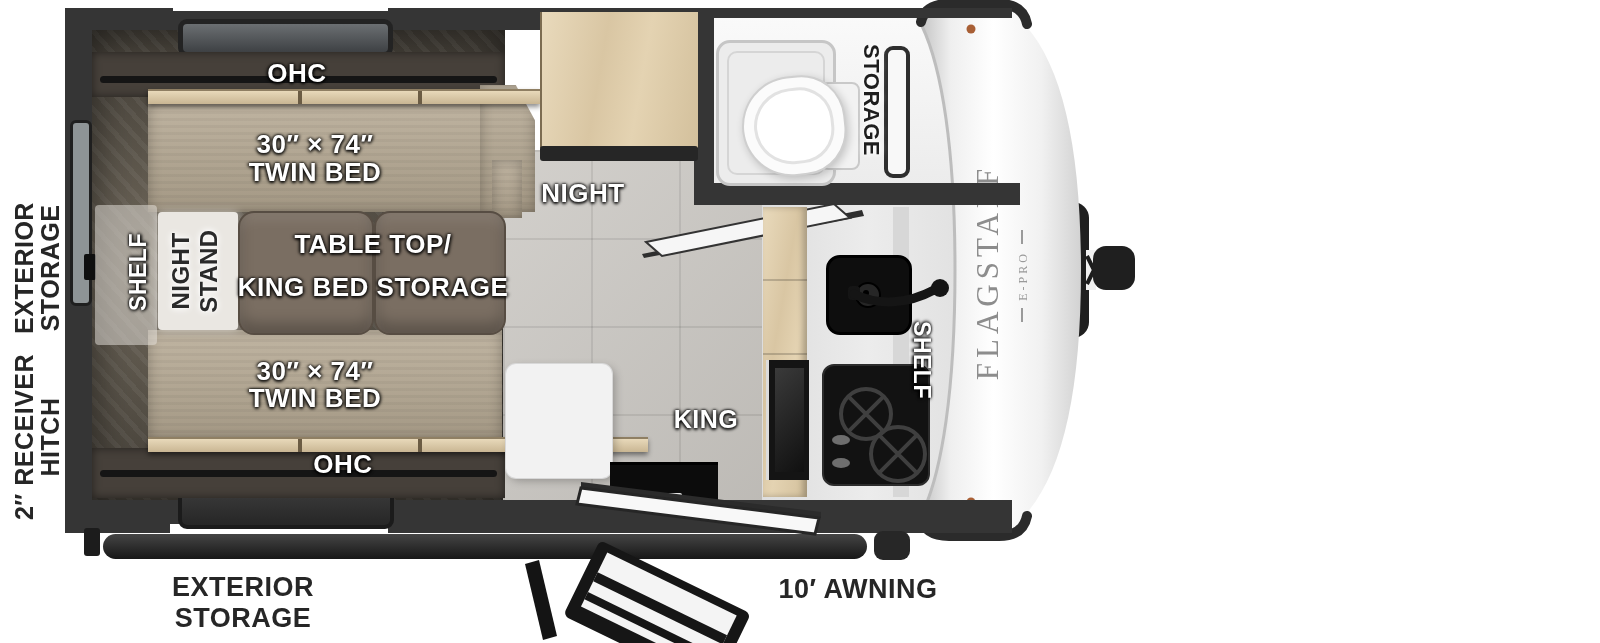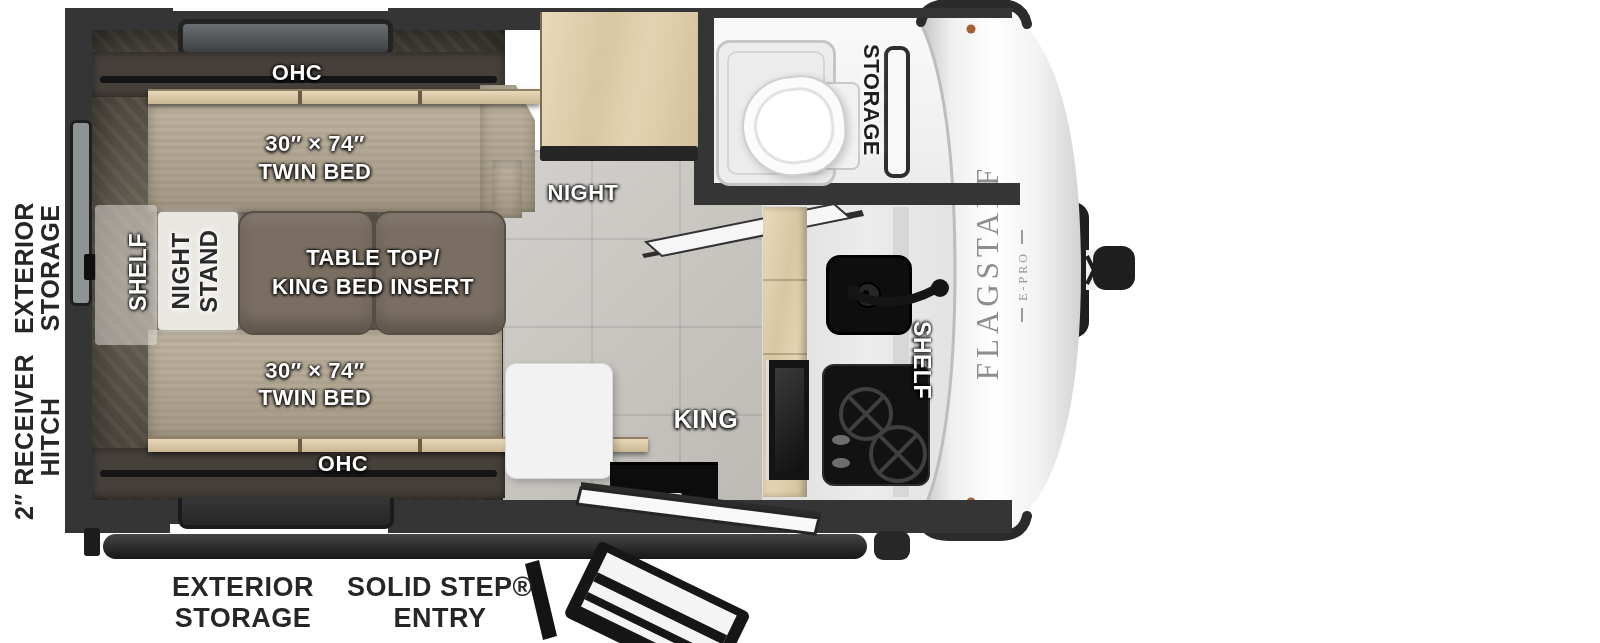--- a/index.html
+++ b/index.html
@@ -30,21 +30,21 @@
   .woodstrip{position:absolute;background:linear-gradient(180deg,#e8d9ba,#c9b693);
      border-top:2px solid #8f7f63;box-shadow:0 3px 5px rgba(0,0,0,.45);}
   .wooddiv{position:absolute;top:0;width:4px;height:100%;background:#6b5c44;}
   .sofaband{position:absolute;background:#46403a;box-shadow:inset 0 0 10px rgba(0,0,0,.5);}
   .sofaline{position:absolute;background:#151515;border-radius:4px;}
   .wood{background:linear-gradient(100deg,#e9dabc 0%,#d9c6a3 38%,#e4d3b2 62%,#d3c09c 100%);
      background-blend-mode:normal;}
   
   .lbl{position:absolute;transform:translate(-50%,-50%);font-weight:800;white-space:nowrap;
        letter-spacing:.5px;}
-  .lbl-int{color:#fff;font-size:22px;
+  .lbl-int{color:#fff;font-size:26px;
      text-shadow:0 2px 3px rgba(0,0,0,.9),0 -1px 2px rgba(0,0,0,.55),
         2px 0 3px rgba(0,0,0,.55),-2px 0 3px rgba(0,0,0,.55);}
   .lbl-sm{font-size:23px;}
   .rot-ccw{transform:translate(-50%,-50%) rotate(-90deg);}
   .rot-cw{transform:translate(-50%,-50%) rotate(90deg);}
   .lbl-dark{color:#2a2a2a;
      text-shadow:0 0 3px #fff,0 0 6px #fff,0 0 10px rgba(255,255,255,.85);}
   .lbl-ext{position:absolute;color:#262626;font-weight:800;font-size:27px;letter-spacing:.5px;
      text-align:center;line-height:31px;white-space:nowrap;}
   .lbl-ext-rot{position:absolute;transform:translate(-50%,-50%) rotate(-90deg);color:#262626;
@@ -205,40 +205,37 @@
       <rect x="0" y="0" width="168" height="84" rx="6" fill="#161616"></rect>
       <rect x="12" y="8" width="144" height="60" fill="#f4f4f4"></rect>
       <rect x="12" y="30" width="144" height="10" fill="#161616"></rect>
       <rect x="12" y="52" width="144" height="8" fill="#161616"></rect>
     </g>
   </svg>
 
   <div class="lbl lbl-int" style="left:297px;top:73px;">OHC</div>
   <div class="lbl lbl-int" style="left:315px;top:144px;">30″ × 74″</div>
   <div class="lbl lbl-int" style="left:315px;top:172px;">TWIN BED</div>
-  <div class="lbl lbl-int" style="left:373px;top:258px;">TABLE TOP/</div>
-  <div class="lbl lbl-int" style="left:373px;top:287px;">KING BED INSERT</div>
+  <div class="lbl lbl-int" style="left:373px;top:244px;">TABLE TOP/</div>
+  <div class="lbl lbl-int" style="left:373px;top:287px;">KING BED STORAGE</div>
   <div class="lbl lbl-int lbl-sm rot-ccw" style="left:138px;top:272px;">SHELF</div>
   <div class="lbl lbl-dark lbl-sm rot-ccw" style="left:181px;top:271px;font-size:24px;">NIGHT</div>
   <div class="lbl lbl-dark lbl-sm rot-ccw" style="left:209px;top:271px;font-size:24px;">STAND</div>
   <div class="lbl lbl-int" style="left:315px;top:371px;">30″ × 74″</div>
   <div class="lbl lbl-int" style="left:315px;top:398px;">TWIN BED</div>
   <div class="lbl lbl-int" style="left:343px;top:464px;">OHC</div>
   <div class="lbl lbl-int" style="left:583px;top:193px;">NIGHT</div>
   <div class="lbl lbl-int" style="left:706px;top:419px;font-size:25px;">KING</div>
   <div class="lbl lbl-int lbl-sm rot-cw" style="left:921px;top:360px;">SHELF</div>
   <div class="lbl lbl-dark lbl-sm rot-cw" style="left:871px;top:100px;font-size:22px;color:#1e1e1e;">STORAGE</div>
 
   <div class="lbl-ext-rot" style="left:24px;top:268px;">EXTERIOR</div>
   <div class="lbl-ext-rot" style="left:50px;top:268px;">STORAGE</div>
   <div class="lbl-ext-rot" style="left:24px;top:437px;">2″ RECEIVER</div>
   <div class="lbl-ext-rot" style="left:50px;top:437px;">HITCH</div>
 
   <div class="lbl-ext" style="left:143px;top:572px;width:200px;">
     <div>EXTERIOR</div>
     <div>STORAGE</div>
   </div>
-  <div class="lbl-ext" style="left:340px;top:572px;width:200px;">
-    <div>SOLID STEP®</div>
-    <div>ENTRY</div>
-  </div>
+  <div class="lbl-ext" style="left:758px;top:574px;width:200px;">10′ AWNING</div>
 
 </div>
 
 </body></html>

